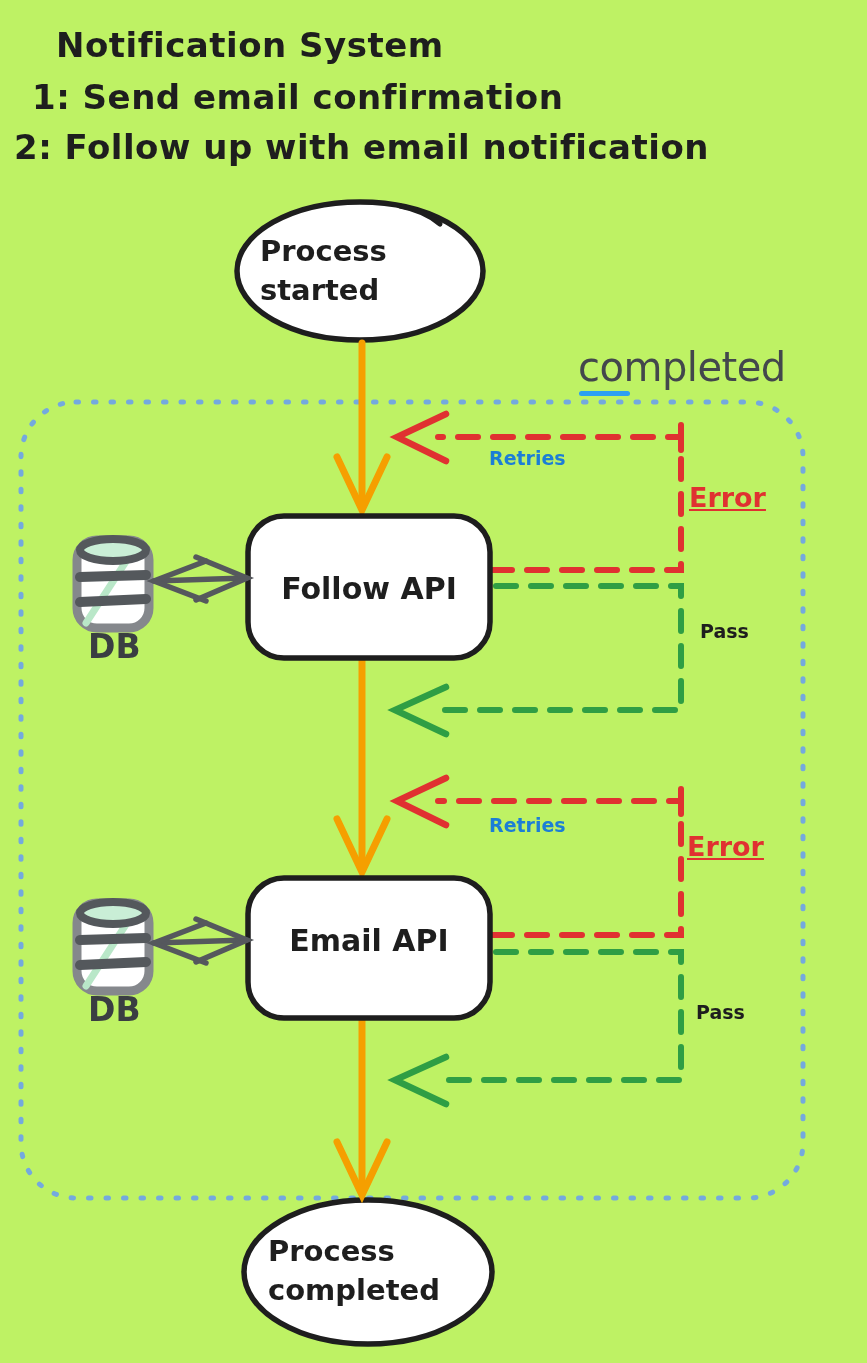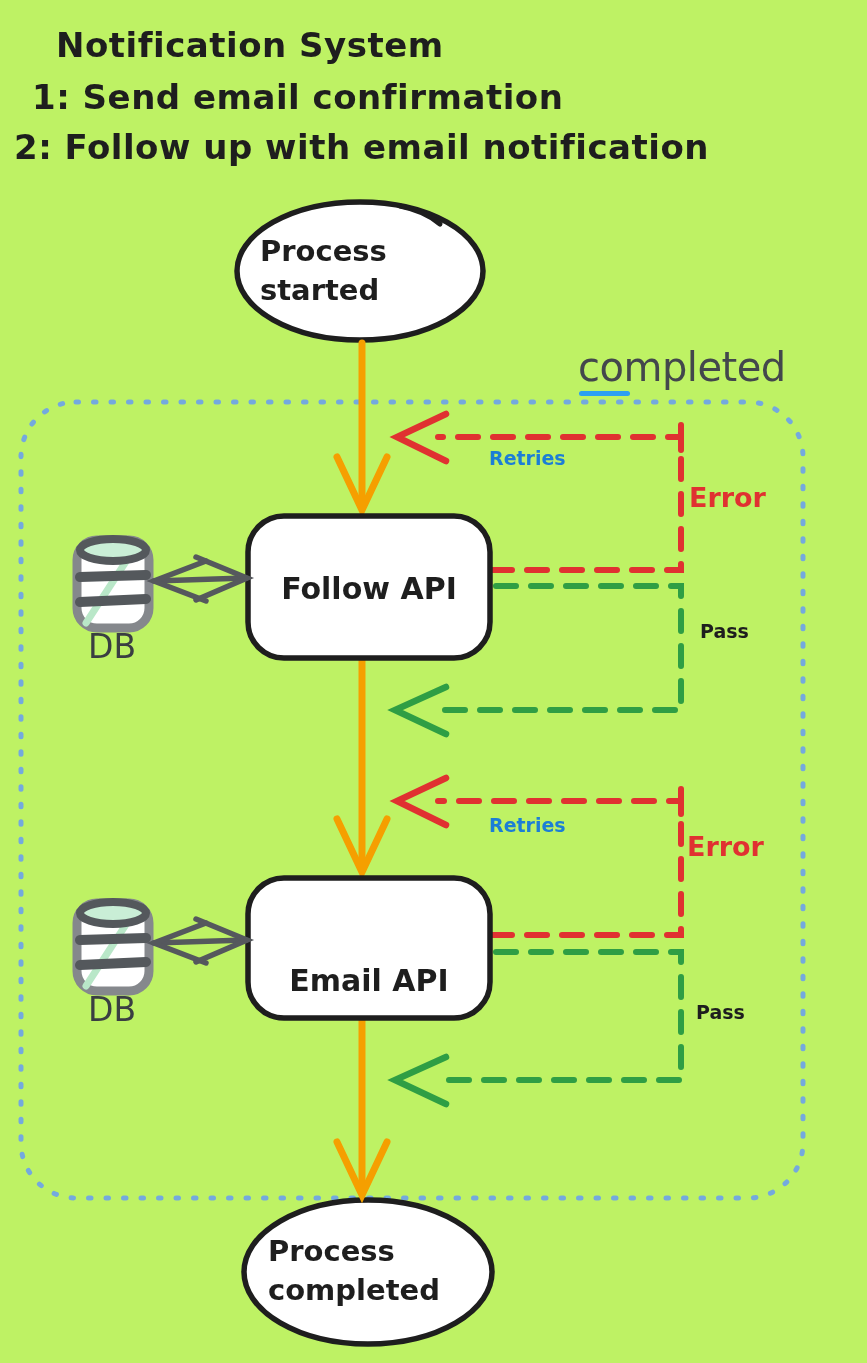--- a/index.html
+++ b/index.html
@@ -11,23 +11,23 @@
     font-family:"DejaVu Sans", sans-serif;
     color:#1e1e1e;
   }
   svg.layer{position:absolute;left:0;top:0;}
   .lbl{position:absolute;white-space:pre;line-height:1.25;}
   .title-line{font-size:34px;font-weight:700;letter-spacing:.5px;color:#1e1e1e;}
   .node-lbl{font-size:30px;font-weight:600;text-align:center;color:#1e1e1e;}
   .ellipse-lbl{font-size:29px;font-weight:600;text-align:left;line-height:1.35;color:#1e1e1e;}
   .edge-lbl{font-size:19px;font-weight:700;}
   .retries{color:#1c7ed6;}
-  .error{color:#e03131;font-size:27px;}
+  .error{color:#e03131;font-size:27px;text-decoration:underline;}
   .pass{color:#1e1e1e;}
-  .db-lbl{font-size:33px;font-weight:400;color:#3a3e42;}
+  .db-lbl{font-size:33px;font-weight:700;color:#3a3e42;}
   .brand{font-size:40px;font-weight:500;color:#43474c;letter-spacing:-0.5px;}
   .brand-underline{position:absolute;width:51px;height:5px;border-radius:3px;background:#2b9ff2;}
 </style>
 </head>
 <body>
 
 <div class="canvas">
 
   <svg class="layer" width="867" height="1363" viewBox="0 0 867 1363">
 
@@ -113,21 +113,21 @@
   <div class="lbl title-line" style="left:14px;top:126px;">2: Follow up with email notification</div>
 
   <div class="lbl brand" style="left:578px;top:342px;">completed</div>
   <div class="brand-underline" style="left:579px;top:391px;"></div>
 
   <div class="lbl ellipse-lbl" style="left:260px;top:232px;width:200px;">Process
 started</div>
 
   <div class="lbl node-lbl" style="left:249px;top:570px;width:240px;">Follow API</div>
 
-  <div class="lbl node-lbl" style="left:249px;top:962px;width:240px;">Email API</div>
+  <div class="lbl node-lbl" style="left:249px;top:922px;width:240px;">Email API</div>
 
   <div class="lbl ellipse-lbl" style="left:268px;top:1232px;width:200px;">Process
 completed</div>
 
   <div class="lbl db-lbl" style="left:88px;top:626px;">DB</div>
   <div class="lbl db-lbl" style="left:88px;top:989px;">DB</div>
 
   <div class="lbl edge-lbl retries" style="left:489px;top:447px;">Retries</div>
   <div class="lbl edge-lbl error" style="left:689px;top:481px;">Error</div>
   <div class="lbl edge-lbl pass" style="left:700px;top:620px;">Pass</div>

